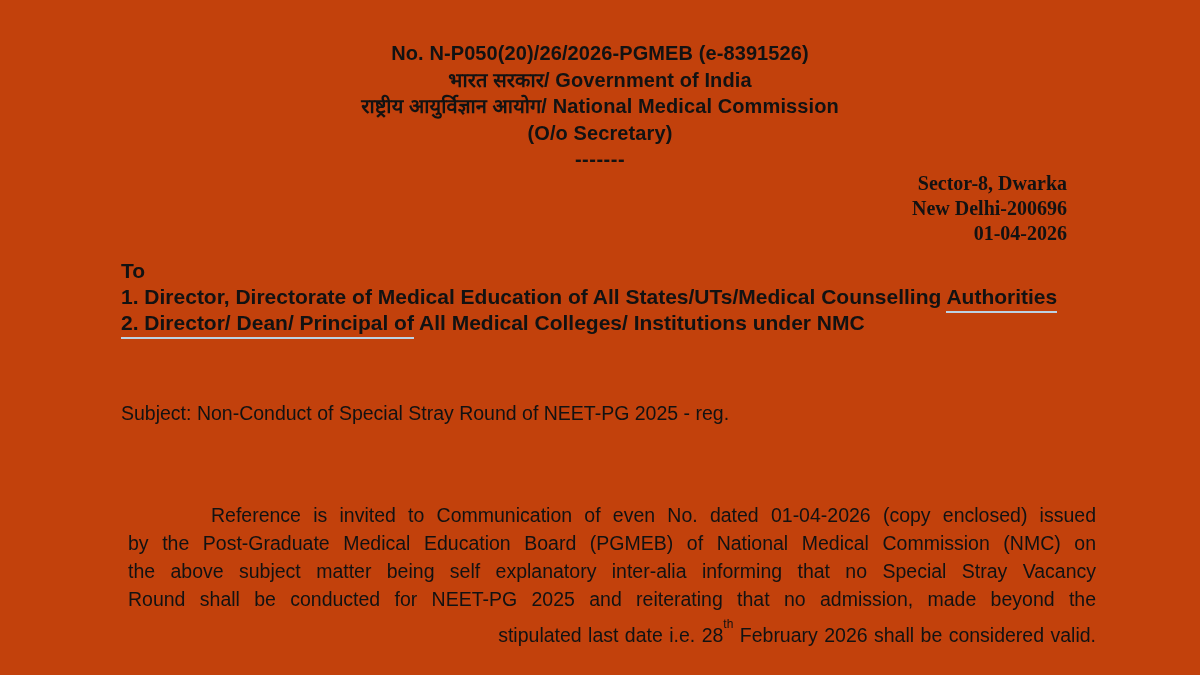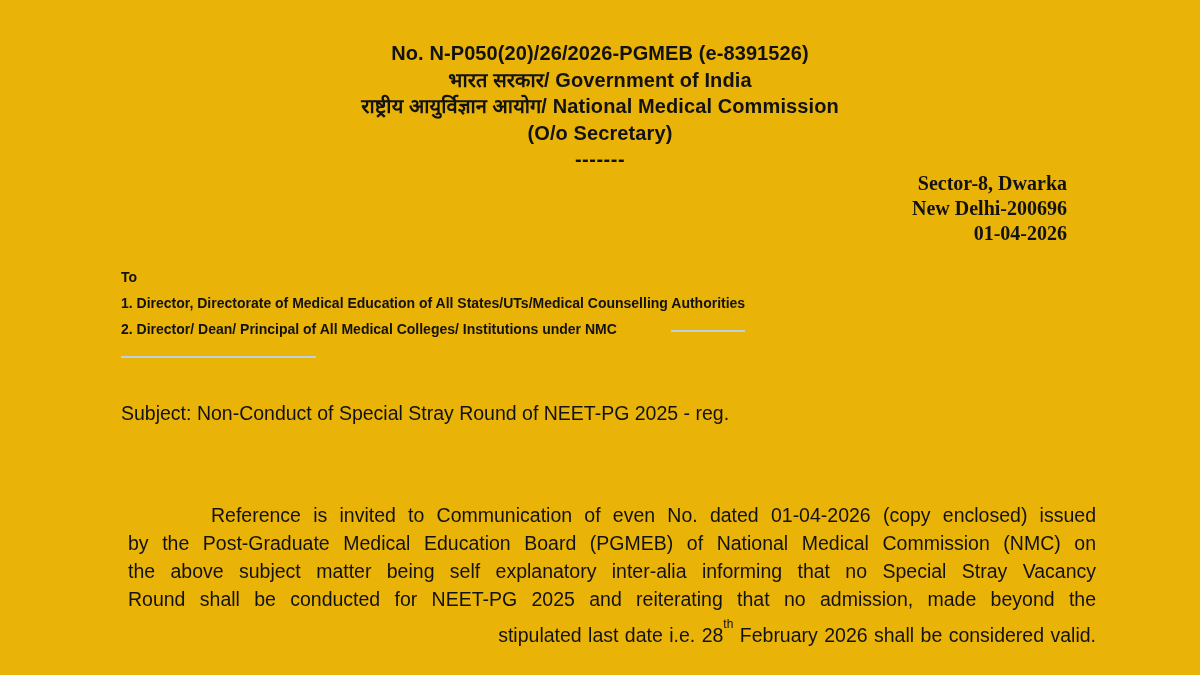--- a/index.html
+++ b/index.html
@@ -1,20 +1,20 @@
 <!DOCTYPE html>
 <html><head>
 <meta charset="utf-8">
 <style>
   html, body { margin: 0; padding: 0; background: #ffffff; }
   .page {
     position: relative;
     width: 1200px;
     height: 675px;
-    background: #eab308;
+    background: #c2410c;
     font-family: "Liberation Sans", "DejaVu Sans", sans-serif;
     color: #121212;
     overflow: hidden;
   }
   
   .letterhead {
     position: absolute;
     top: 40px; left: 0; width: 100%;
     text-align: center;
     font-weight: bold;
@@ -29,29 +29,29 @@
     top: 171px; right: 133px;
     text-align: right;
     font-weight: bold;
     font-size: 20px;
     line-height: 25px;
     font-family: Liberation Serif, serif;
   }
   
   .recipients {
     position: absolute;
-    top: 264px; left: 121px;
+    top: 258px; left: 121px;
     font-weight: bold;
-    font-size: 14px;
+    font-size: 21px;
     line-height: 26px;
     white-space: nowrap;
   }
   .annot-underline {
     border-bottom: 2px solid #bcd2e4;
-    padding-bottom: 19px;
+    padding-bottom: 3px;
   }
   
   .subject {
     position: absolute;
     top: 400px; left: 121px;
     font-size: 19.5px;
     line-height: 26px;
   }
   .bold { font-weight: normal; }
   

